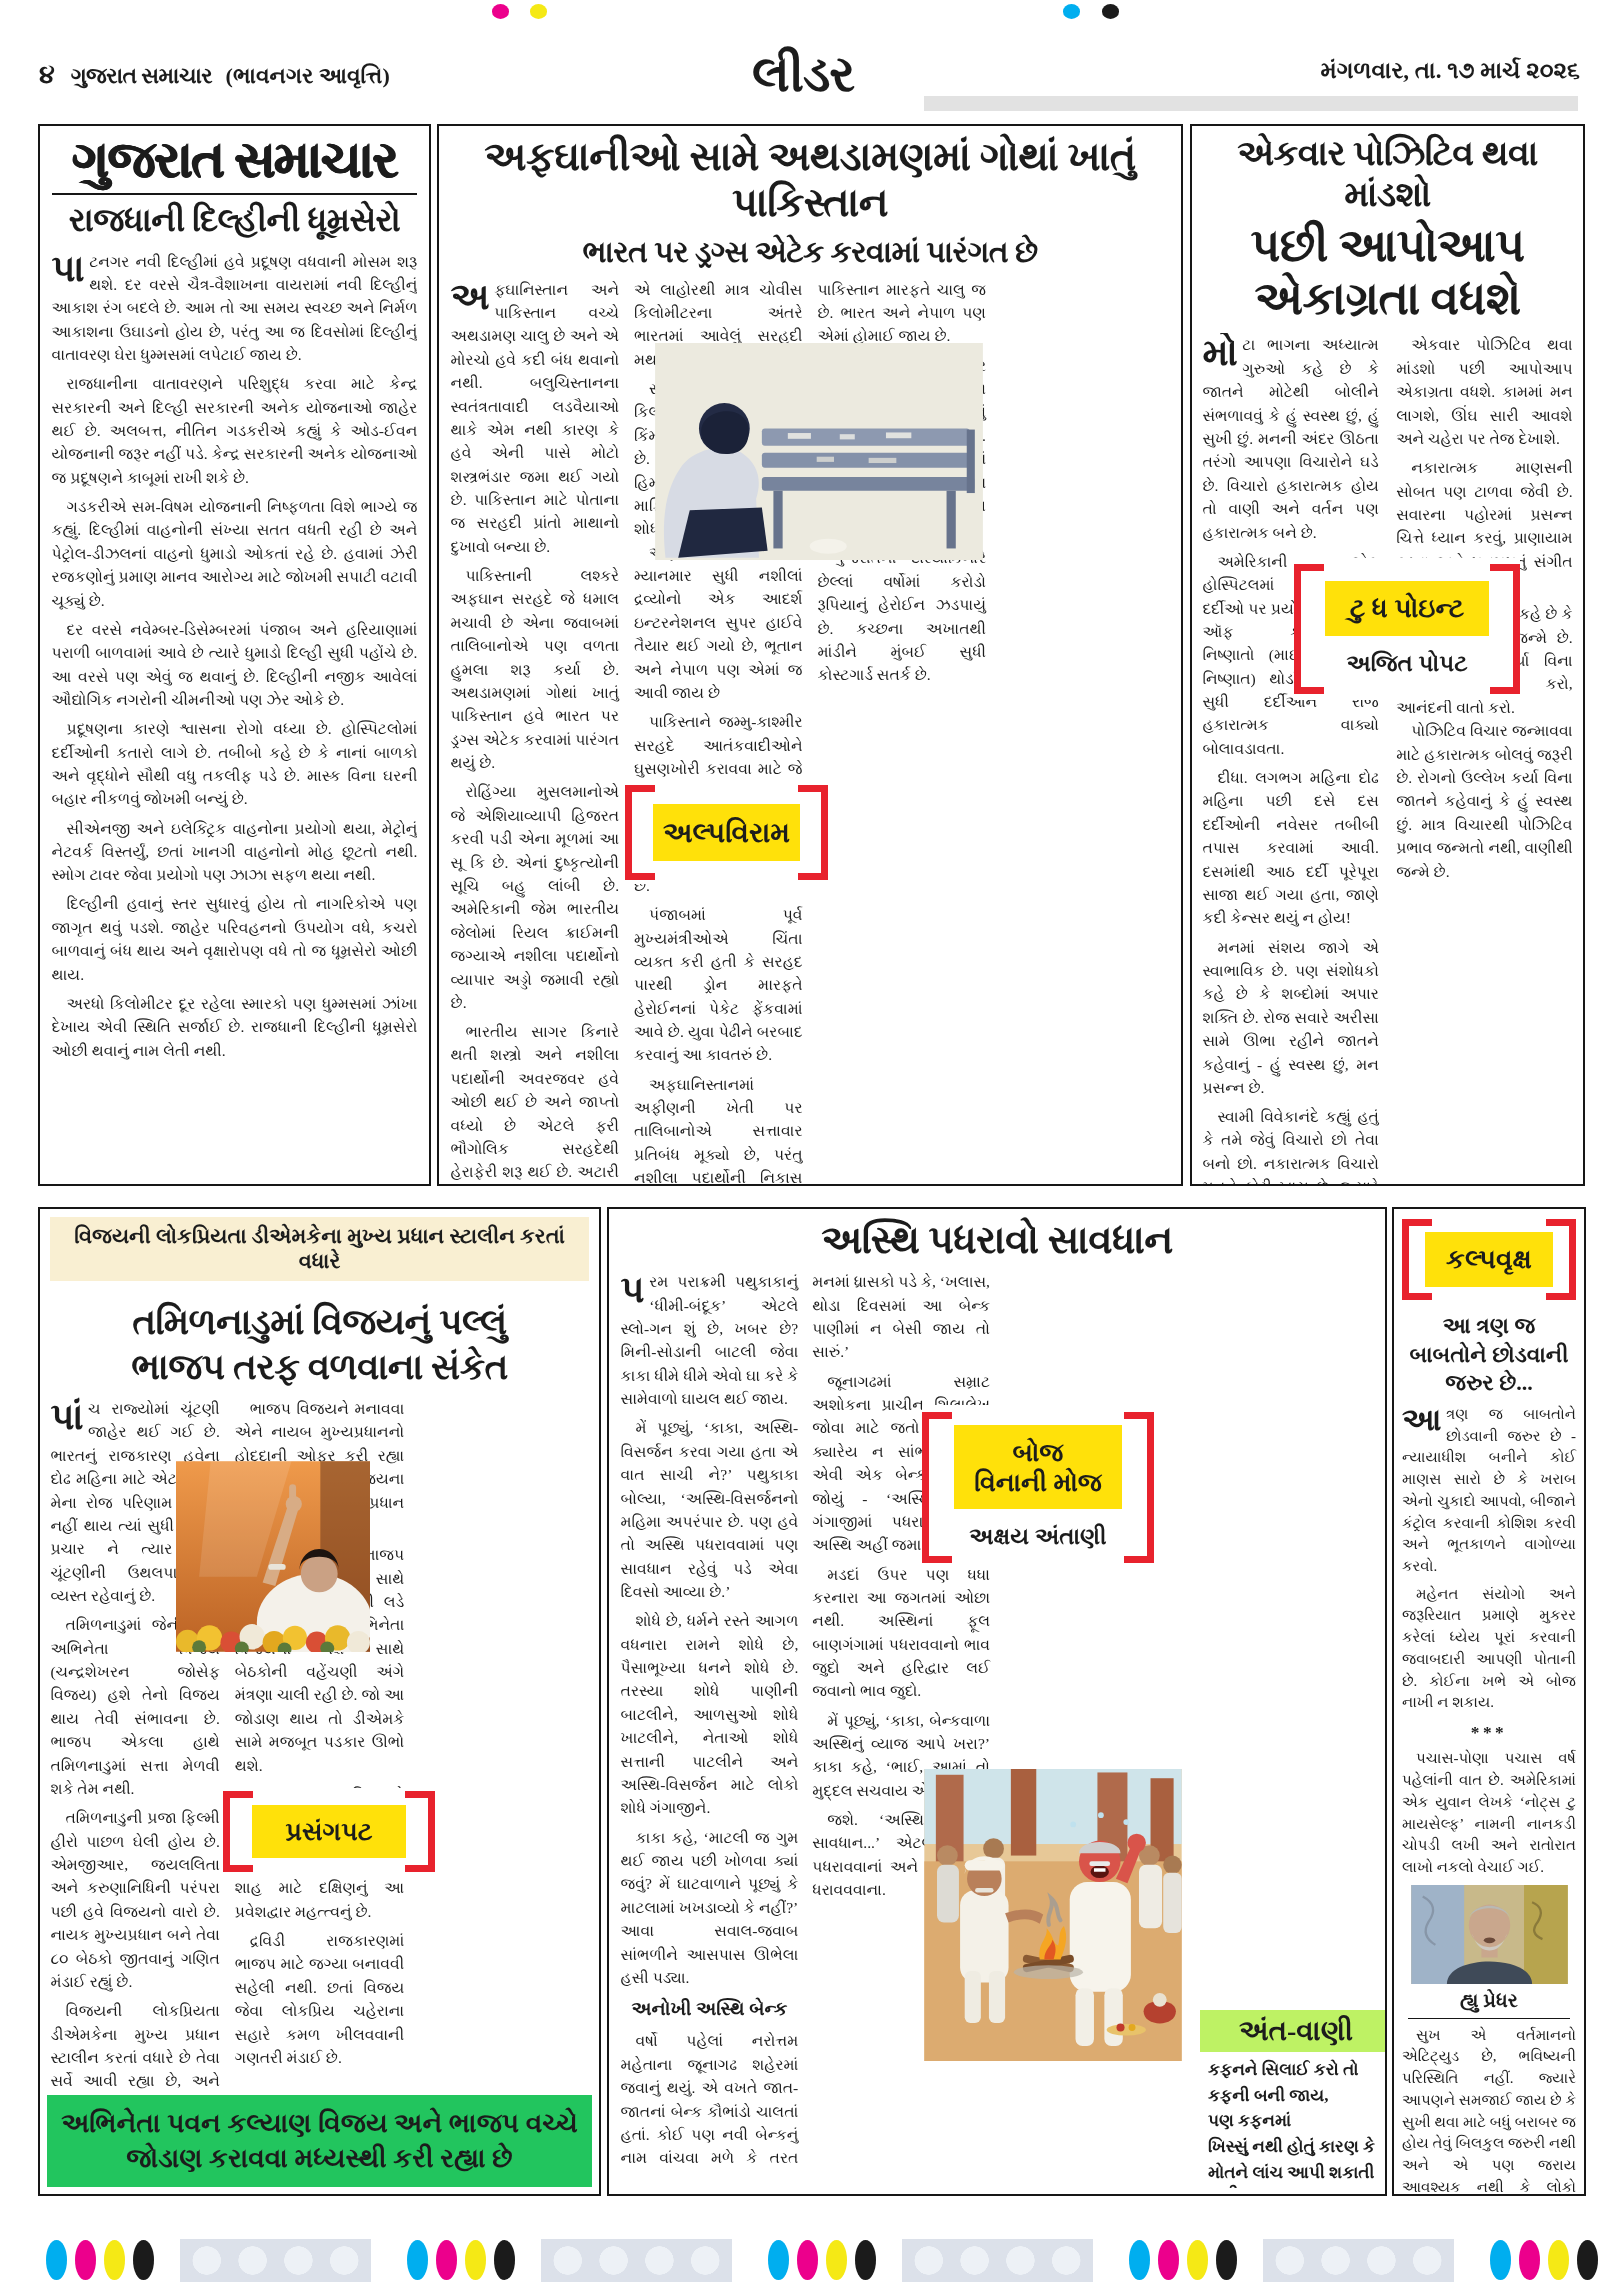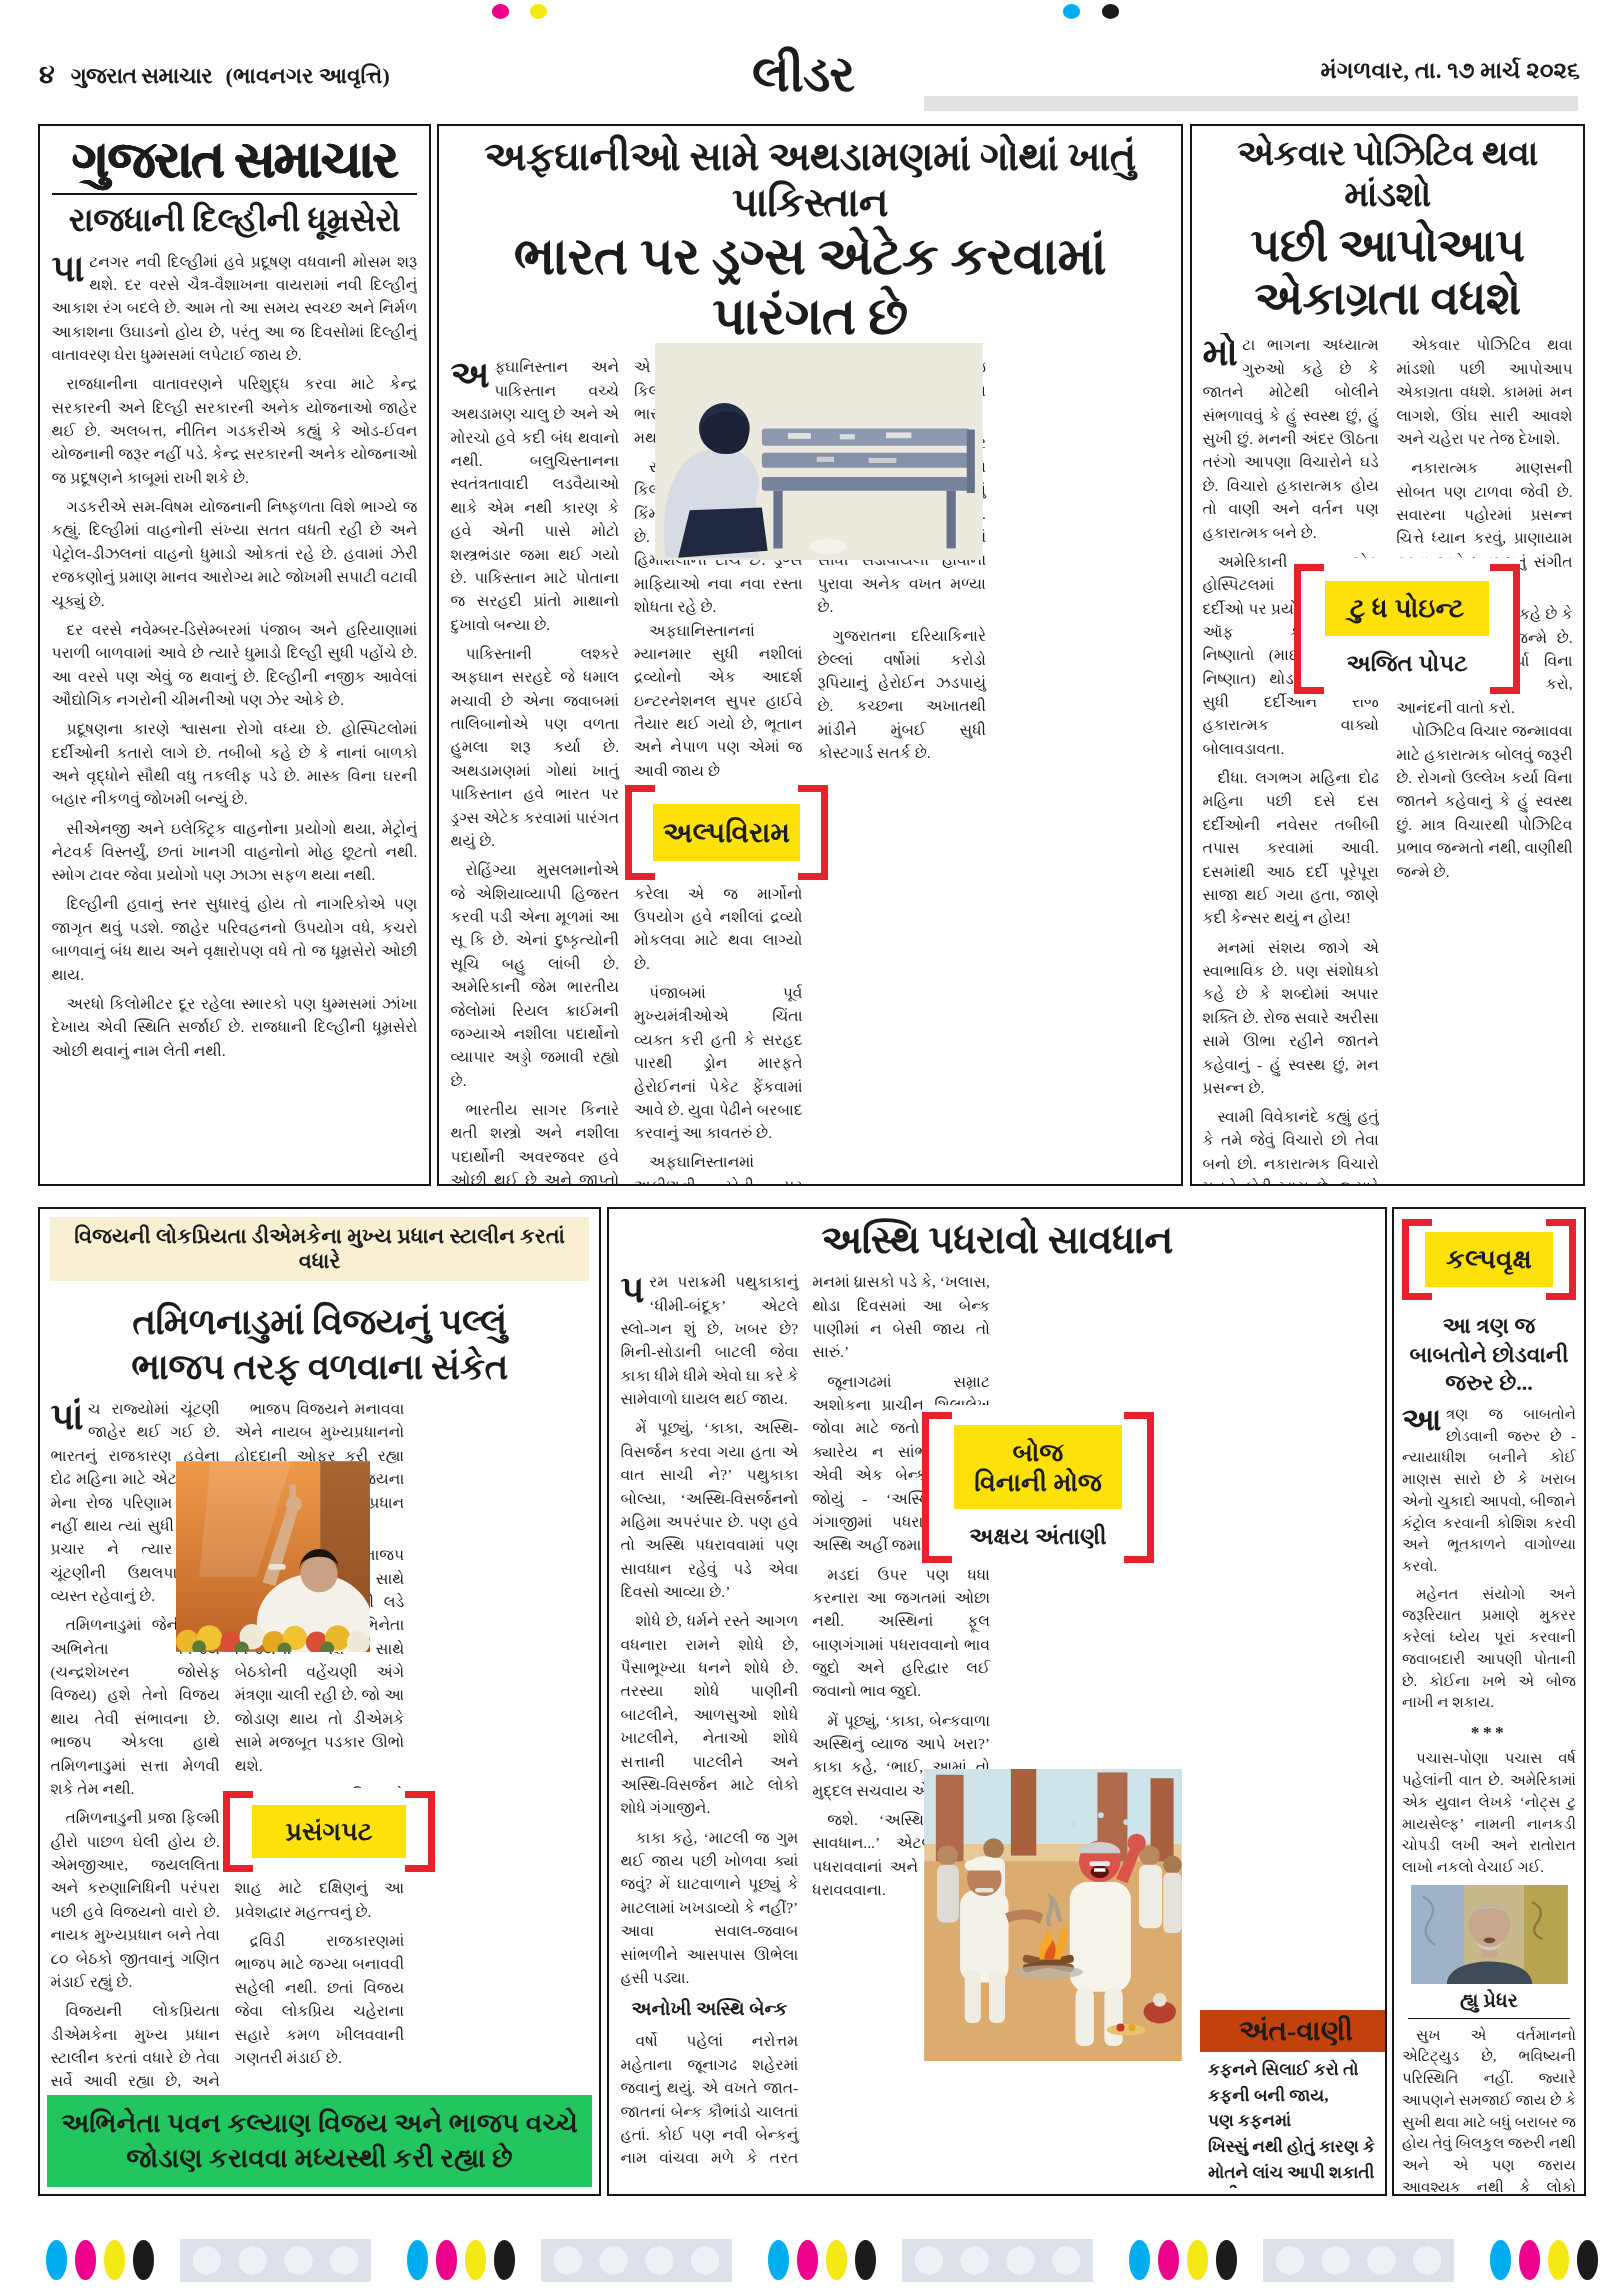--- a/index.html
+++ b/index.html
@@ -52,21 +52,21 @@
   .logo-rule{border-top:2.9px solid #161616;margin:5.8px 0 7px 0;}
   .ed-head{font-size:33px;font-weight:800;text-align:center;margin:1.2px 0 9.2px 0;letter-spacing:-0.6px;}
   
   .strap{background:#f9efd2;font-size:21px;font-weight:700;text-align:center;padding:7px 3.5px;margin-bottom:21px;}
   .green-strip{position:absolute;left:7px;right:7px;bottom:7px;height:92px;background:#22c55e;
         display:flex;align-items:center;justify-content:center;text-align:center;
         font-size:26.6px;font-weight:800;line-height:1.3;padding:0 13px;box-sizing:border-box;}
   .subhead{font-weight:800;text-align:center;font-size:19px;text-indent:0 !important;}
   
   .antvani{position:absolute;background:#fff;overflow:hidden;}
-  .antvani-title{background:#c2410c;font-size:28px;font-weight:800;text-align:center;padding:4.6px 0;margin-bottom:7px;}
+  .antvani-title{background:#bef264;font-size:28px;font-weight:800;text-align:center;padding:4.6px 0;margin-bottom:7px;}
   .poem p{margin:0 0 3.5px 0;font-size:17px;font-weight:600;line-height:1.3;text-indent:0;padding-left:8px;}
   
   .kv-subhead{font-size:22px;font-weight:800;text-align:center;line-height:1.3;margin:9.2px 0 5.8px 0;}
   .kv-body{font-size:15px;line-height:1.45;text-align:justify;}
   .kv-body p{margin:0 0 5.8px 0;text-indent:14px;}
   .sep{text-align:center;font-weight:800;font-size:17.3px;letter-spacing:3.5px;margin:3.5px 0;}
   .kv-caption{font-size:19.6px;font-weight:800;text-align:center;margin:3.5px 0 1.2px 0;}
   .kv-caprule{border-top:1.7px solid #161616;margin:2.3px 5.8px 5.8px 5.8px;}
   .photo{position:absolute;overflow:hidden;}
   .photo svg,.flowphoto svg{display:block;}
@@ -107,21 +107,21 @@
             <p>દિલ્હીની હવાનું સ્તર સુધારવું હોય તો નાગરિકોએ પણ જાગૃત થવું પડશે. જાહેર પરિવહનનો ઉપયોગ વધે, કચરો બાળવાનું બંધ થાય અને વૃક્ષારોપણ વધે તો જ ધૂમ્રસેરો ઓછી થાય.</p>
             <p>અરધો કિલોમીટર દૂર રહેલા સ્મારકો પણ ધુમ્મસમાં ઝાંખા દેખાય એવી સ્થિતિ સર્જાઈ છે. રાજધાની દિલ્હીની ધૂમ્રસેરો ઓછી થવાનું નામ લેતી નથી.</p>
           </div>
       </div>
     </div>
   </section>
 
   <section class="box" style="left:437px;top:124px;width:746px;height:1062px">
     <div class="inner">
       <h1 class="hl" style="font-size:40px">અફઘાનીઓ સામે અથડામણમાં ગોથાં ખાતું પાકિસ્તાન</h1>
-      <h1 class="hl" style="font-size:52px;margin-top:0">ભારત પર ડ્રગ્સ એટેક કરવામાં પારંગત છે</h1>
+      <h1 class="hl" style="font-size:30px;margin-top:8px">ભારત પર ડ્રગ્સ એટેક કરવામાં પારંગત છે</h1>
       <div class="body cols4" style="height:918px;margin-top:8px">
         <p class="lead"><span class="dropcap">અ</span><span>ફઘાનિસ્તાન અને પાકિસ્તાન વચ્ચે અથડામણ ચાલુ છે અને એ મોરચો હવે કદી બંધ થવાનો નથી. બલુચિસ્તાનના સ્વતંત્રતાવાદી લડવૈયાઓ થાકે એમ નથી કારણ કે હવે એની પાસે મોટો શસ્ત્રભંડાર જમા થઈ ગયો છે. પાકિસ્તાન માટે પોતાના જ સરહદી પ્રાંતો માથાનો દુખાવો બન્યા છે.</span></p>
         <div>
             <p>પાકિસ્તાની લશ્કરે અફઘાન સરહદે જે ધમાલ મચાવી છે એના જવાબમાં તાલિબાનોએ પણ વળતા હુમલા શરૂ કર્યા છે. અથડામણમાં ગોથાં ખાતું પાકિસ્તાન હવે ભારત પર ડ્રગ્સ એટેક કરવામાં પારંગત થયું છે.</p>
             <p>રોહિંગ્યા મુસલમાનોએ જે એશિયાવ્યાપી હિજરત કરવી પડી એના મૂળમાં આ સૂ કિ છે. એનાં દુષ્કૃત્યોની સૂચિ બહુ લાંબી છે. અમેરિકાની જેમ ભારતીય જેલોમાં રિયલ ક્રાઈમની જગ્યાએ નશીલા પદાર્થોનો વ્યાપાર અડ્ડો જમાવી રહ્યો છે.</p>
             <p>ભારતીય સાગર કિનારે થતી શસ્ત્રો અને નશીલા પદાર્થોની અવરજવર હવે ઓછી થઈ છે અને જાપ્તો વધ્યો છે એટલે ફરી ભૌગોલિક સરહદેથી હેરાફેરી શરૂ થઈ છે. અટારી એ લાહોરથી માત્ર ચોવીસ કિલોમીટરના અંતરે ભારતમાં આવેલું સરહદી મથક છે.</p>
             <p>સરહદે ઝડપાયેલા ૭૦૦ કિલો નશીલા પદાર્થોની કિંમત કરોડો રૂપિયામાં થાય છે. આ આંકડો માત્ર હિમશિલાની ટોચ છે. ડ્રગ્સ માફિયાઓ નવા નવા રસ્તા શોધતા રહે છે.</p>
           </div>
         <p class="bold-para">અફઘાનિસ્તાનનાં મ્યાનમાર સુધી નશીલાં દ્રવ્યોનો એક આદર્શ ઇન્ટરનેશનલ સુપર હાઈવે તૈયાર થઈ ગયો છે, ભૂતાન અને નેપાળ પણ એમાં જ આવી જાય છે</p>
         <div>

